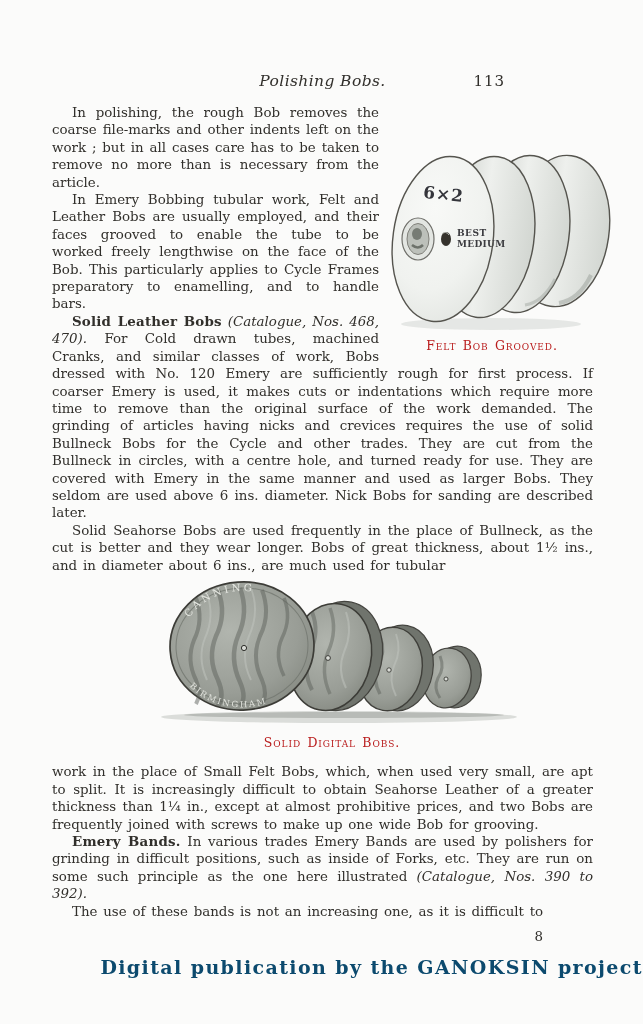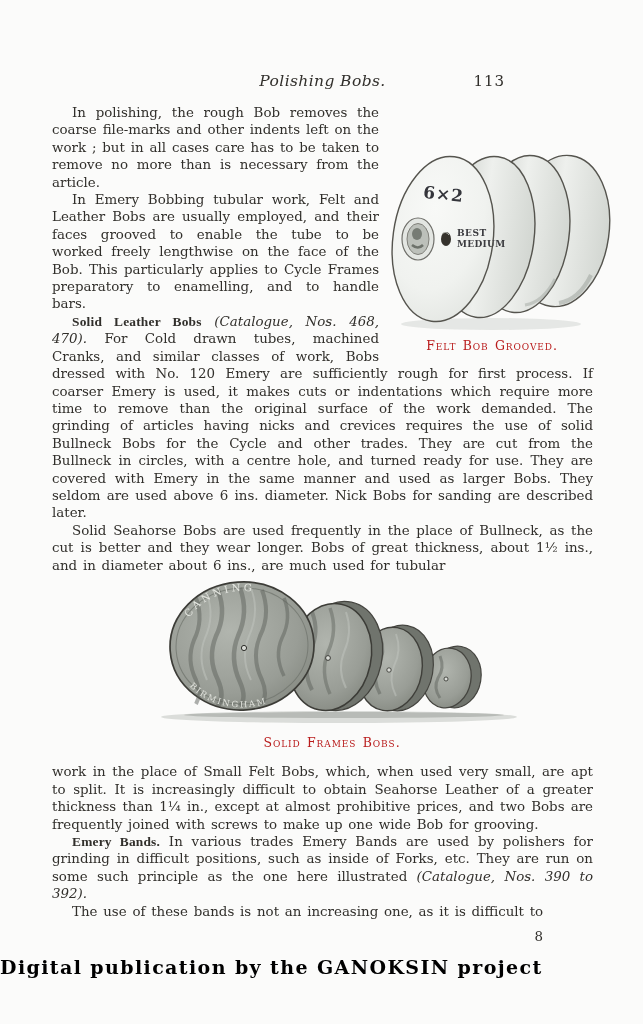--- a/index.html
+++ b/index.html
@@ -34,21 +34,21 @@
   
   .content {
     padding: 14px 50px 0 52px;
     font-size: 13.4px;
     line-height: 17.4px;
     text-align: justify;
     word-spacing: 1.5px;
   }
   .para { margin: 0; text-indent: 20px; }
   .para.noindent { text-indent: 0; }
-  .para b { letter-spacing: 0.2px; font-family: Liberation Serif, serif; }
+  .para b { letter-spacing: 0.2px; }
   
   .fig-felt {
     float: right;
     width: 228px;
     margin: 43px -26px 6px 12px;
     text-align: center;
   }
   .fig-felt svg { display: block; }
   
   .fig-leather {
@@ -72,26 +72,26 @@
     text-align: right;
     padding-right: 50px;
     font-size: 13.4px;
     margin-top: 8px;
   }
   .footer {
     position: absolute;
     left: 0;
     right: 0;
     top: 956px;
-    text-align: left;
+    text-align: right;
     font-family: "DejaVu Serif", serif;
     font-weight: bold;
     font-size: 19px;
     letter-spacing: 1.4px;
-    color: #000000;
+    color: #0c4a6e;
   }
   svg text { font-family: "DejaVu Serif", serif; }
 </style>
 </head>
 <body>
 
 <div class="page">
 
   <div class="running-head">
     <span></span>
@@ -194,21 +194,21 @@
           <path d="M 96 8 q 9 24 -2 48 q -9 22 2 46 q 7 16 0 24" stroke="#5e625b" stroke-width="4.5" fill="none" opacity="0.5"></path>
           <path d="M 118 10 q 9 24 -2 46 q -9 22 2 44 q 6 14 0 24" stroke="#5e625b" stroke-width="4" fill="none" opacity="0.5"></path>
           <path d="M 140 18 q 8 20 -2 40 q -8 18 2 38" stroke="#5e625b" stroke-width="3.5" fill="none" opacity="0.5"></path>
           <path d="M 63 14 q 8 22 -2 44 q -8 20 2 42" stroke="#c2c6bf" stroke-width="2" fill="none" opacity="0.5"></path>
           <path d="M 107 8 q 9 24 -2 48 q -9 22 2 44" stroke="#c2c6bf" stroke-width="2" fill="none" opacity="0.5"></path>
           <circle cx="100" cy="68" r="2.6" fill="#d9dbd6" stroke="#2e2e2a" stroke-width="1"></circle>
           <text font-size="10" letter-spacing="3" fill="#e4e6e0"><textPath href="#fb-arc-top" startOffset="8%">CANNING</textPath></text>
           <text font-size="8.5" letter-spacing="2" fill="#dfe1db"><textPath href="#fb-arc-bot" startOffset="4%">BIRMINGHAM</textPath></text>
         </g>
       </svg>
-      <figcaption>Solid Frames Bobs.</figcaption>
+      <figcaption>Solid Digital Bobs.</figcaption>
     </figure>
 
     <p class="para noindent"><span>work in the place of Small Felt Bobs, which, when used very small, are apt to split. It is increasingly difficult to obtain Seahorse Leather of a greater thickness than 1¼ in., except at almost prohibitive prices, and two Bobs are frequently joined with screws to make up one wide Bob for grooving.</span></p>
 
     <p class="para"><b>Emery Bands.</b><span> In various trades Emery Bands are used by polishers for grinding in difficult positions, such as inside of Forks, etc. They are run on some such principle as the one here illustrated </span><i>(Catalogue, Nos. 390 to 392).</i></p>
 
     <p class="para"><span>The use of these bands is not an increasing one, as it is difficult to</span></p>
 
     <div class="signature-mark">8</div>
 

